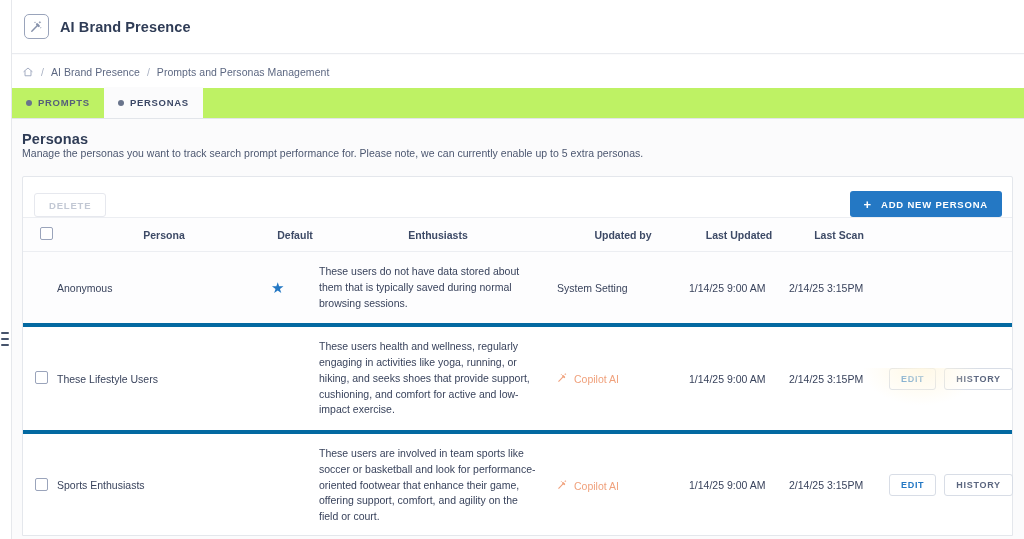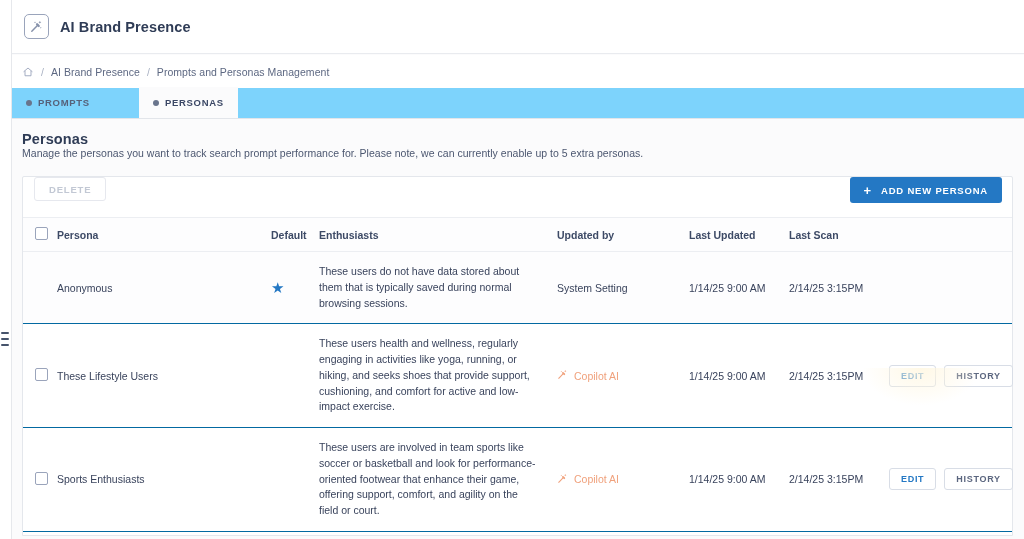--- a/index.html
+++ b/index.html
@@ -42,23 +42,22 @@
     position: absolute; left: 12px; top: 55px; right: 0; height: 33px;
     background: #ffffff; display: flex; align-items: center; padding-left: 10px; gap: 7px;
   }
   .crumb { font-size: 10.5px; color: #5d6882; letter-spacing: .05px; }
   .crumb-sep { font-size: 10.5px; color: #a9b1c3; }
   .home-ico { display: flex; align-items: center; }
 
   
   .tabbar {
     position: absolute; left: 12px; top: 88px; right: 0; height: 31px;
-    background: #7dd3fc; display: flex; align-items: flex-end;
+    background: #bef264; display: flex; align-items: flex-end;
     border-bottom: 1px solid #e2e5ea;
-    gap: 35px;
   }
   .tab {
     height: 31px; display: flex; align-items: center; gap: 6px;
     padding: 0 14px; font-size: 9.5px; font-weight: bold; color: #56617a;
     letter-spacing: .7px; cursor: pointer;
   }
   .tab .dot { width: 6px; height: 6px; border-radius: 50%; background: #697falpha; background: #6b7governor; background: #69748c; }
   .tab.active { background: #fbfbfc; color: #3c4866; }
 
   
@@ -66,61 +65,61 @@
   .page-title { font-size: 14.5px; font-weight: bold; color: #2f3c56; letter-spacing: .1px; }
   .page-sub { font-size: 10.5px; color: #4c5770; margin-top: 0; letter-spacing: .02px; }
 
   
   .card {
     position: absolute; left: 22px; top: 176px; width: 991px; height: 360px;
     background: #ffffff; border: 1px solid #e4e7ec; border-top-left-radius: 2px;
     border-top-right-radius: 2px;
   }
   .toolbar {
-    height: 40px; display: flex; align-items: flex-start; justify-content: space-between;
+    height: 40px; display: flex; align-items: flex-end; justify-content: space-between;
     padding: 0 10px 0 11px;
   }
   .btn-delete {
     height: 24px; padding: 0 14px; border: 1px solid #e6e8ee; border-radius: 3px;
     background: #fff; color: #c2c8d4; font-size: 9.5px; font-weight: bold;
     letter-spacing: .8px; font-family: inherit; cursor: default;
   }
   .btn-add {
     height: 26px; padding: 0 14px; border: none; border-radius: 3px;
     background: #2478c4; color: #fff; font-size: 9.5px; font-weight: bold;
     letter-spacing: .8px; display: flex; align-items: center; gap: 9px;
     font-family: inherit; cursor: pointer;
   }
   .btn-add .plus { font-size: 13px; font-weight: bold; line-height: 1; }
 
   
   table { width: 100%; border-collapse: collapse; table-layout: fixed; }
   thead th {
-    font-size: 10.5px; font-weight: bold; color: #3d4a66; text-align: left;
+    font-size: 10.5px; font-weight: bold; color: #3d4a66; text-align: center;
     padding: 9px 0 9px 0; border-top: 1px solid #eceef2; border-bottom: 1px solid #eceef2;
     background: #fdfdfe; vertical-align: middle;
   }
   .col-check { width: 34px; padding-left: 12px !important; }
   .col-persona { width: 214px; }
   .col-default { width: 48px; }
   .col-desc { width: 238px; }
   .col-updby { width: 132px; }
   .col-lastupd { width: 100px; }
   .col-lastscan { width: 100px; }
   .col-actions { width: 123px; }
 
   tbody td {
     font-size: 10.5px; color: #39435c; padding: 12px 0;
-    border-bottom: 1px solid #0369a1; vertical-align: middle;
+    border-bottom: 4px solid #0369a1; vertical-align: middle;
   }
   tbody tr:first-child td { background: #fdfdfe; }
   .cell-check { padding-left: 12px !important; }
   .desc { font-size: 10.5px; color: #39435c; line-height: 1.5; padding-right: 18px; }
   .star { color: #2478c4; font-size: 15px; line-height: 1; }
-  .copilot { display: flex; align-items: center; gap: 6px; color: #f0a17c; font-size: 10.5px; }
+  .copilot { display: flex; align-items: flex-end; gap: 6px; color: #f0a17c; font-size: 10.5px; }
   .actions { display: flex; gap: 8px; justify-content: flex-start; }
   .btn-edit, .btn-history {
     height: 22px; padding: 0 11px; border: 1px solid #d8dde6; border-radius: 3px;
     background: #fff; font-size: 9px; font-weight: bold; letter-spacing: .7px;
     font-family: inherit; cursor: pointer;
   }
   .btn-edit { color: #2478c4; }
   .btn-history { color: #5b6markdown; color: #5b667f; }
 
   .chk {

